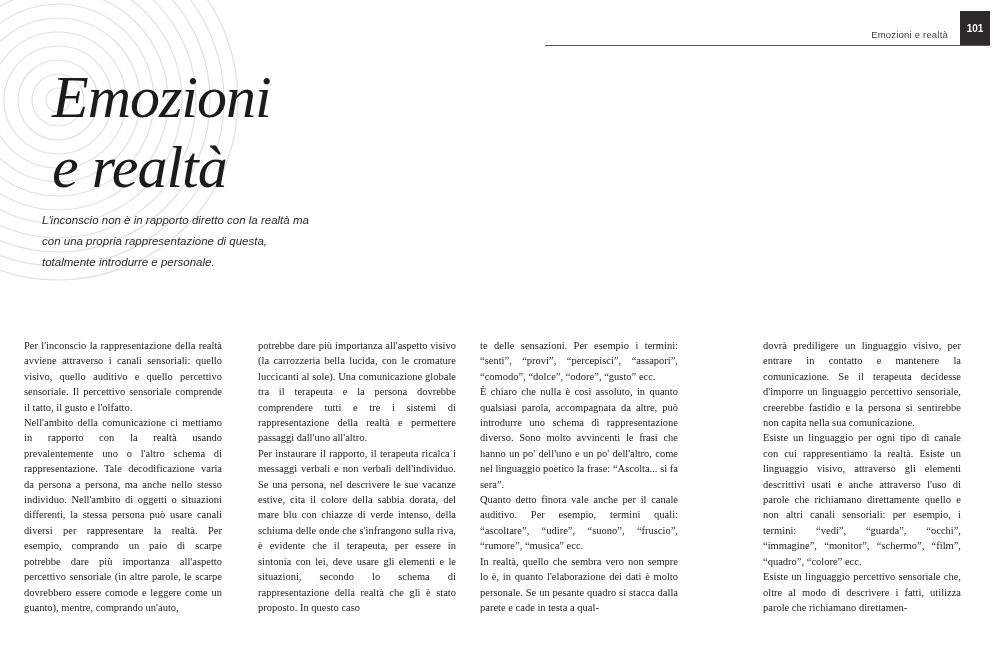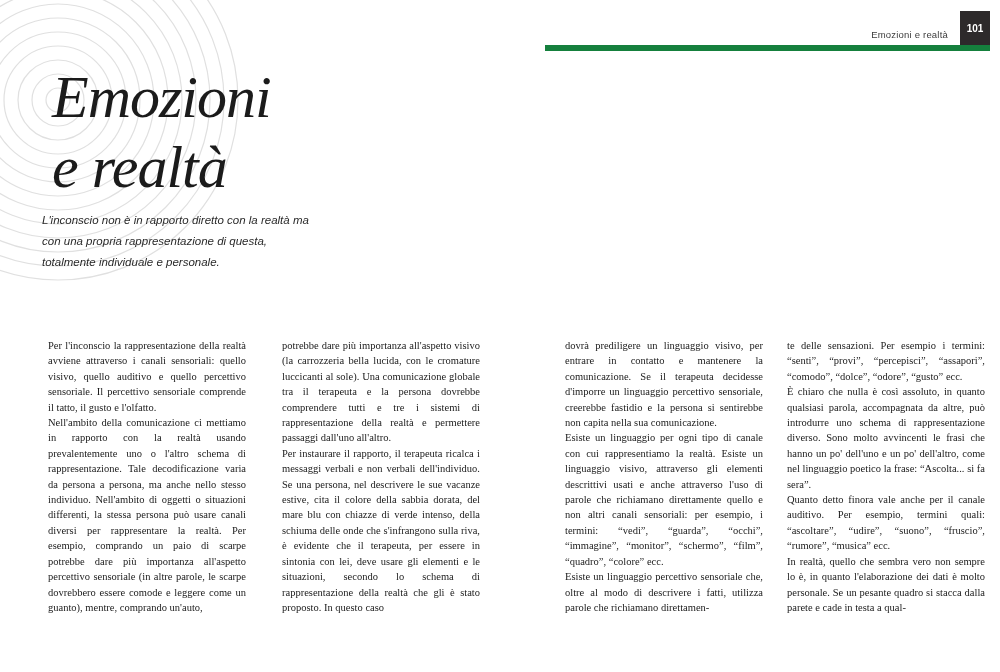--- a/index.html
+++ b/index.html
@@ -9,21 +9,21 @@
     font-family: "Liberation Sans", sans-serif;
     position: relative;
     overflow: hidden;
   }
   .spread { position: absolute; inset: 0; background: #ffffff; }
 
   .circles { position: absolute; left: 0; top: 0; }
 
   .header {
     position: absolute; left: 545px; width: 445px; top: 20px; height: 25px;
-    border-bottom: 6px solid #15803d;
+    border-bottom: 1px solid #15803d;
     display: flex; justify-content: flex-end; align-items: flex-end;
   }
   .running-title {
     font-size: 9.5px; color: #3c3c3c; padding-bottom: 5px; letter-spacing: .2px;
   }
   .pagenum {
     width: 30px; height: 34px; margin-left: 12px;
     background: #2d2a2b; color: #ffffff;
     font-size: 10px; font-weight: bold;
     display: flex; align-items: center; justify-content: center;
@@ -37,21 +37,21 @@
     color: #1b1b1b; letter-spacing: -1px;
   }
 
   .lede {
     position: absolute; left: 42px; top: 210px; width: 270px; margin: 0;
     font-style: italic; font-size: 11.5px; line-height: 21px;
     color: #2a2a2a;
   }
 
   .columns {
-    position: absolute; left: 48px; top: 338px;
+    position: absolute; left: 24px; top: 338px;
     display: flex;
   }
   .col {
     width: 198px;
     font-family: "Liberation Serif", "DejaVu Serif", serif;
     font-size: 10.5px; line-height: 15.4px;
     text-align: justify;
     color: #1a1a1a;
   }
   .col p { margin: 0; }
@@ -85,37 +85,37 @@
   <div class="header">
     <span class="running-title">Emozioni e realtà</span>
     <span class="pagenum">101</span>
   </div>
 
   <h1 class="title">
     <span>Emozioni</span><br>
     <span>e realtà</span>
   </h1>
 
-  <p class="lede">L'inconscio non è in rapporto diretto con la realtà ma con una propria rappresentazione di questa, totalmente individuale e personale.</p>
+  <p class="lede">L'inconscio non è in rapporto diretto con la realtà ma con una propria rappresentazione di questa, totalmente introdurre e personale.</p>
 
   <div class="columns">
     <div class="col col-1">
       <p>Per l'inconscio la rappresentazione della realtà avviene attraverso i canali sensoriali: quello visivo, quello auditivo e quello percettivo sensoriale. Il percettivo sensoriale comprende il tatto, il gusto e l'olfatto.</p>
       <p>Nell'ambito della comunicazione ci mettiamo in rapporto con la realtà usando prevalentemente uno o l'altro schema di rappresentazione. Tale decodificazione varia da persona a persona, ma anche nello stesso individuo. Nell'ambito di oggetti o situazioni differenti, la stessa persona può usare canali diversi per rappresentare la realtà. Per esempio, comprando un paio di scarpe potrebbe dare più importanza all'aspetto percettivo sensoriale (in altre parole, le scarpe dovrebbero essere comode e leggere come un guanto), mentre, comprando un'auto,</p>
     </div>
     <div class="col col-2">
       <p>potrebbe dare più importanza all'aspetto visivo (la carrozzeria bella lucida, con le cromature luccicanti al sole). Una comunicazione globale tra il terapeuta e la persona dovrebbe comprendere tutti e tre i sistemi di rappresentazione della realtà e permettere passaggi dall'uno all'altro.</p>
       <p>Per instaurare il rapporto, il terapeuta ricalca i messaggi verbali e non verbali dell'individuo. Se una persona, nel descrivere le sue vacanze estive, cita il colore della sabbia dorata, del mare blu con chiazze di verde intenso, della schiuma delle onde che s'infrangono sulla riva, è evidente che il terapeuta, per essere in sintonia con lei, deve usare gli elementi e le situazioni, secondo lo schema di rappresentazione della realtà che gli è stato proposto. In questo caso</p>
     </div>
-    <div class="col col-3">
-      <p>dovrà prediligere un linguaggio visivo, per entrare in contatto e mantenere la comunicazione. Se il terapeuta decidesse d'imporre un linguaggio percettivo sensoriale, creerebbe fastidio e la persona si sentirebbe non capita nella sua comunicazione.</p>
-      <p>Esiste un linguaggio per ogni tipo di canale con cui rappresentiamo la realtà. Esiste un linguaggio visivo, attraverso gli elementi descrittivi usati e anche attraverso l'uso di parole che richiamano direttamente quello e non altri canali sensoriali: per esempio, i termini: “vedi”, “guarda”, “occhi”, “immagine”, “monitor”, “schermo”, “film”, “quadro”, “colore” ecc.</p>
-      <p>Esiste un linguaggio percettivo sensoriale che, oltre al modo di descrivere i fatti, utilizza parole che richiamano direttamen-</p>
-    </div>
     <div class="col col-4">
       <p>te delle sensazioni. Per esempio i termini: “senti”, “provi”, “percepisci”, “assapori”, “comodo”, “dolce”, “odore”, “gusto” ecc.</p>
       <p>È chiaro che nulla è così assoluto, in quanto qualsiasi parola, accompagnata da altre, può introdurre uno schema di rappresentazione diverso. Sono molto avvincenti le frasi che hanno un po' dell'uno e un po' dell'altro, come nel linguaggio poetico la frase: “Ascolta... si fa sera”.</p>
       <p>Quanto detto finora vale anche per il canale auditivo. Per esempio, termini quali: “ascoltare”, “udire”, “suono”, “fruscio”, “rumore”, “musica” ecc.</p>
       <p>In realtà, quello che sembra vero non sempre lo è, in quanto l'elaborazione dei dati è molto personale. Se un pesante quadro si stacca dalla parete e cade in testa a qual-</p>
     </div>
+    <div class="col col-3">
+      <p>dovrà prediligere un linguaggio visivo, per entrare in contatto e mantenere la comunicazione. Se il terapeuta decidesse d'imporre un linguaggio percettivo sensoriale, creerebbe fastidio e la persona si sentirebbe non capita nella sua comunicazione.</p>
+      <p>Esiste un linguaggio per ogni tipo di canale con cui rappresentiamo la realtà. Esiste un linguaggio visivo, attraverso gli elementi descrittivi usati e anche attraverso l'uso di parole che richiamano direttamente quello e non altri canali sensoriali: per esempio, i termini: “vedi”, “guarda”, “occhi”, “immagine”, “monitor”, “schermo”, “film”, “quadro”, “colore” ecc.</p>
+      <p>Esiste un linguaggio percettivo sensoriale che, oltre al modo di descrivere i fatti, utilizza parole che richiamano direttamen-</p>
+    </div>
   </div>
 
 </div>
 
 </body></html>

